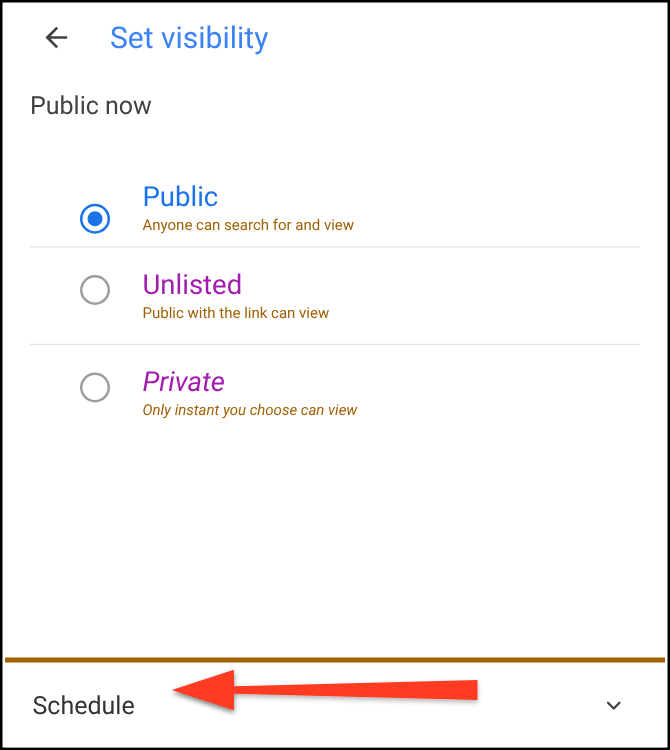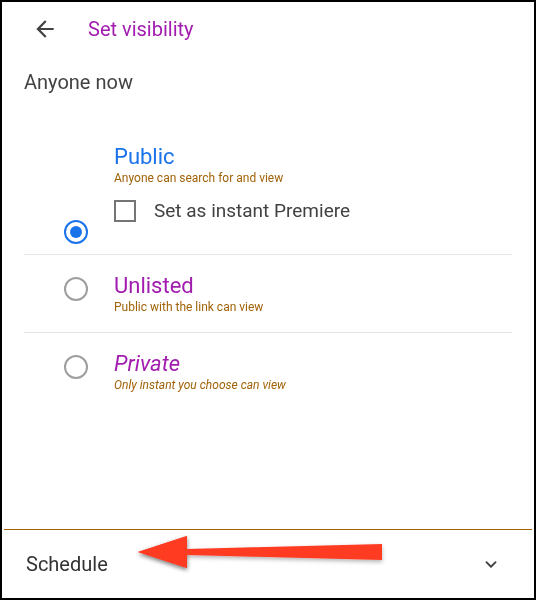--- a/index.html
+++ b/index.html
@@ -21,23 +21,23 @@
       align-items: center;
       padding: 14px 20px 10px 30px;
       gap: 30px;
     }
     .back-arrow {
       display: flex;
       align-items: center;
       cursor: pointer;
     }
     .page-title {
-      font-size: 20px;
+      font-size: 24px;
       font-weight: 400;
-      color: #a21caf;
+      color: #3b82f6;
     }
     .section-label {
       font-size: 20px;
       color: #424242;
       padding: 18px 0 0 22px;
       font-weight: 400;
     }
     .options {
       padding: 50px 22px 0 22px;
     }
@@ -108,21 +108,21 @@
     }
     .checkbox-label {
       font-size: 19px;
       color: #424242;
     }
     .bottom-section {
       position: absolute;
       bottom: 0;
       left: 2px;
       right: 2px;
-      border-top: 1px solid #a16207;
+      border-top: 4px solid #a16207;
       padding: 22px 30px 22px 22px;
       display: flex;
       align-items: center;
       justify-content: space-between;
       cursor: pointer;
       background: #fff;
     }
     .schedule-label {
       font-size: 20px;
       color: #333;
@@ -151,34 +151,30 @@
 
 <div class="header">
   <div class="back-arrow">
     <svg width="26" height="26" viewBox="0 0 24 24">
       <path d="M20 11H7.83l5.59-5.59L12 4l-8 8 8 8 1.41-1.41L7.83 13H20v-2z" fill="#424242"></path>
     </svg>
   </div>
   <h1 class="page-title">Set visibility</h1>
 </div>
 
-<div class="section-label">Anyone now</div>
+<div class="section-label">Public now</div>
 
 <div class="options">
 
   <div class="first-option-block">
     <div class="first-option-row">
       <div class="radio selected"></div>
       <div class="option-text">
         <div class="option-title selected">Public</div>
         <div class="option-desc">Anyone can search for and view</div>
-        <div class="checkbox-row">
-          <div class="checkbox"></div>
-          <div class="checkbox-label">Set as instant Premiere</div>
-        </div>
       </div>
     </div>
   </div>
 
   <div class="option-row">
     <div class="radio"></div>
     <div class="option-text">
       <div class="option-title">Unlisted</div>
       <div class="option-desc">Public with the link can view</div>
     </div>

